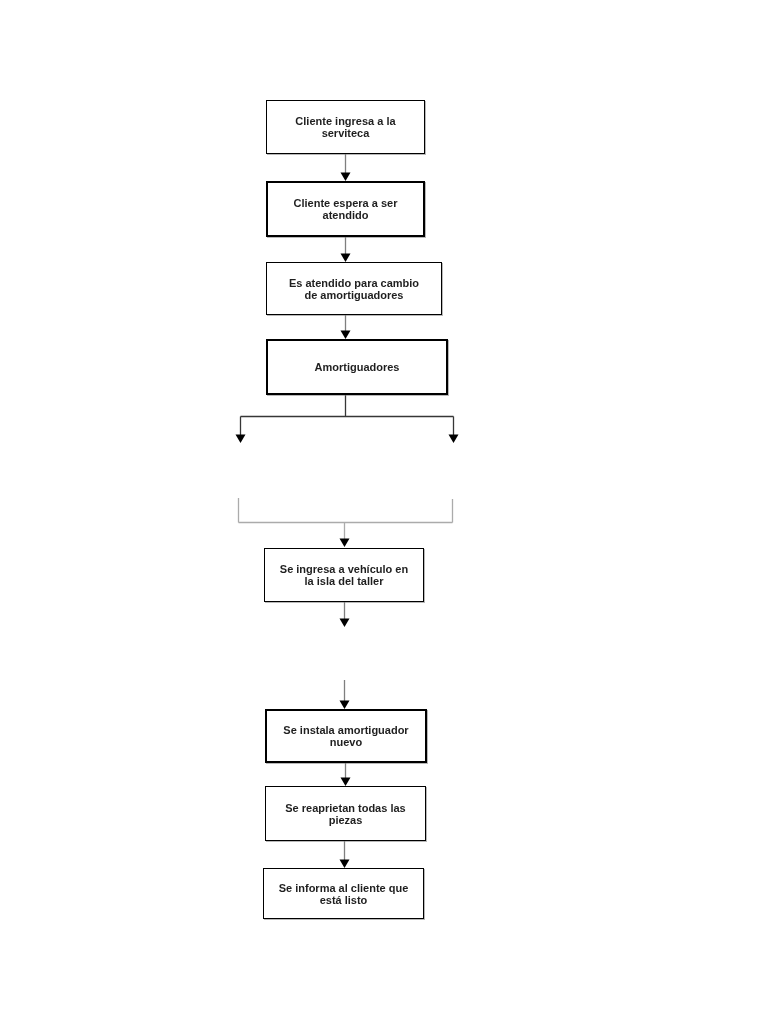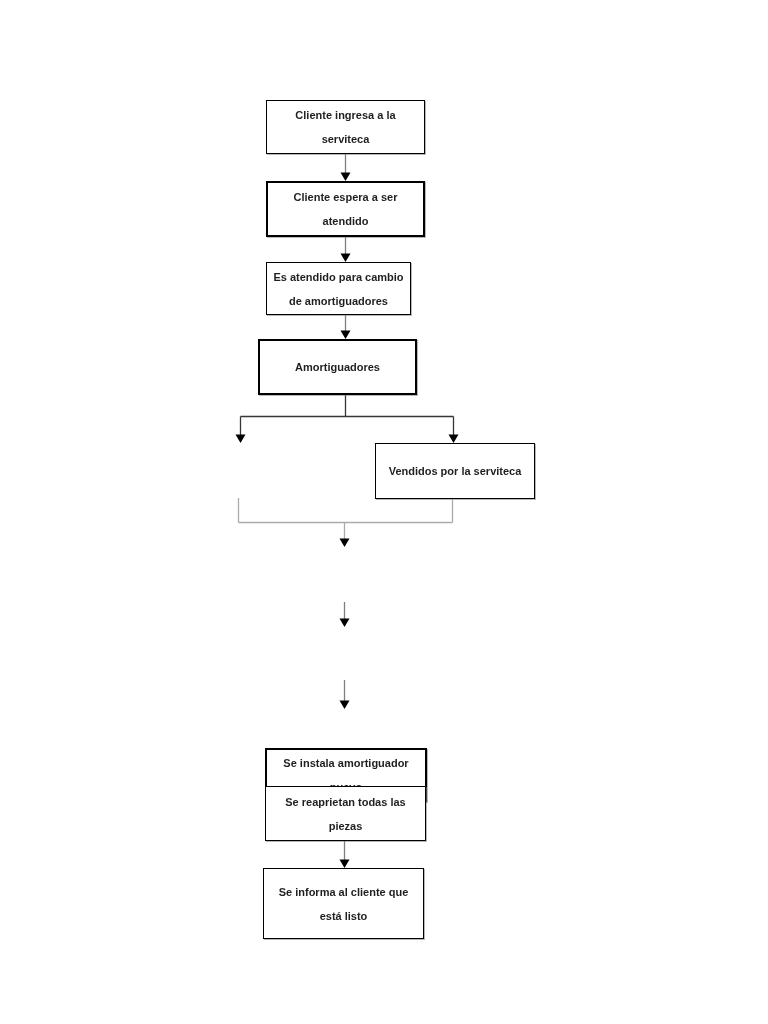--- a/index.html
+++ b/index.html
@@ -32,35 +32,35 @@
     display: flex;
     align-items: center;
     justify-content: center;
     text-align: center;
     background: var(--box-fill, #ffffff);
     border: 1.4px solid var(--box-border, #000000);
     box-shadow: 1px 1px 0 rgba(125,125,125,0.55);
     color: var(--text, #1f1f1f);
     font-weight: bold;
     font-size: 11px;
-    line-height: 24px;
+    line-height: 12px;
     white-space: pre-line;
     padding: 0 2px;
   }
   #n1  { left: 266px; top: 100px; width: 159px; height: 54px; }
   #n2  { left: 266px; top: 181px; width: 159px; height: 56px; border-width: 2.6px; text-align: center; }
-  #n3  { left: 266px; top: 262px; width: 145px; height: 53px; }
-  #n4  { left: 258px; top: 339px; width: 159px; height: 56px; border-width: 2.6px; }
+  #n3  { left: 266px; top: 262px; width: 176px; height: 53px; }
+  #n4  { left: 266px; top: 339px; width: 182px; height: 56px; border-width: 2.6px; }
   #n5  { left: 160px; top: 443px; width: 160px; height: 55px; }
   #n6  { left: 375px; top: 443px; width: 160px; height: 56px; }
   #n7  { left: 264px; top: 548px; width: 160px; height: 54px; }
   #n8  { left: 264px; top: 627px; width: 160px; height: 53px; }
-  #n9  { left: 265px; top: 709px; width: 162px; height: 54px; border-width: 2px; margin-top: 39px; }
+  #n9  { left: 265px; top: 709px; width: 162px; height: 54px; border-width: 2px; }
   #n10 { left: 265px; top: 786px; width: 161px; height: 55px; border-width: 1.7px; }
-  #n11 { left: 263px; top: 868px; width: 161px; height: 71px; text-align: center; }
+  #n11 { left: 263px; top: 868px; width: 161px; height: 51px; text-align: center; }
 </style>
 </head>
 <body>
 
 <div class="page">
 
   <svg class="connectors" viewBox="0 0 768 1024" aria-hidden="true">
 
     <g>
       <line class="ln" x1="345.5" y1="154" x2="345.5" y2="173"></line>
@@ -103,21 +103,22 @@
     </g>
   </svg>
 
   <div class="node" id="n1">Cliente ingresa a la
 serviteca</div>
   <div class="node" id="n2">Cliente espera a ser
 atendido</div>
   <div class="node" id="n3">Es atendido para cambio
 de amortiguadores</div>
   <div class="node" id="n4">Amortiguadores</div>
-  <div class="node" id="n6">Vendidos por la serviteca</div>
+  <div class="node" id="n7">Se ingresa a vehículo en
+la isla del taller</div>
   <div class="node" id="n9">Se instala amortiguador
 nuevo</div>
   <div class="node" id="n10">Se reaprietan todas las
 piezas</div>
   <div class="node" id="n11">Se informa al cliente que
 está listo</div>
 
 </div>
 
 </body></html>

